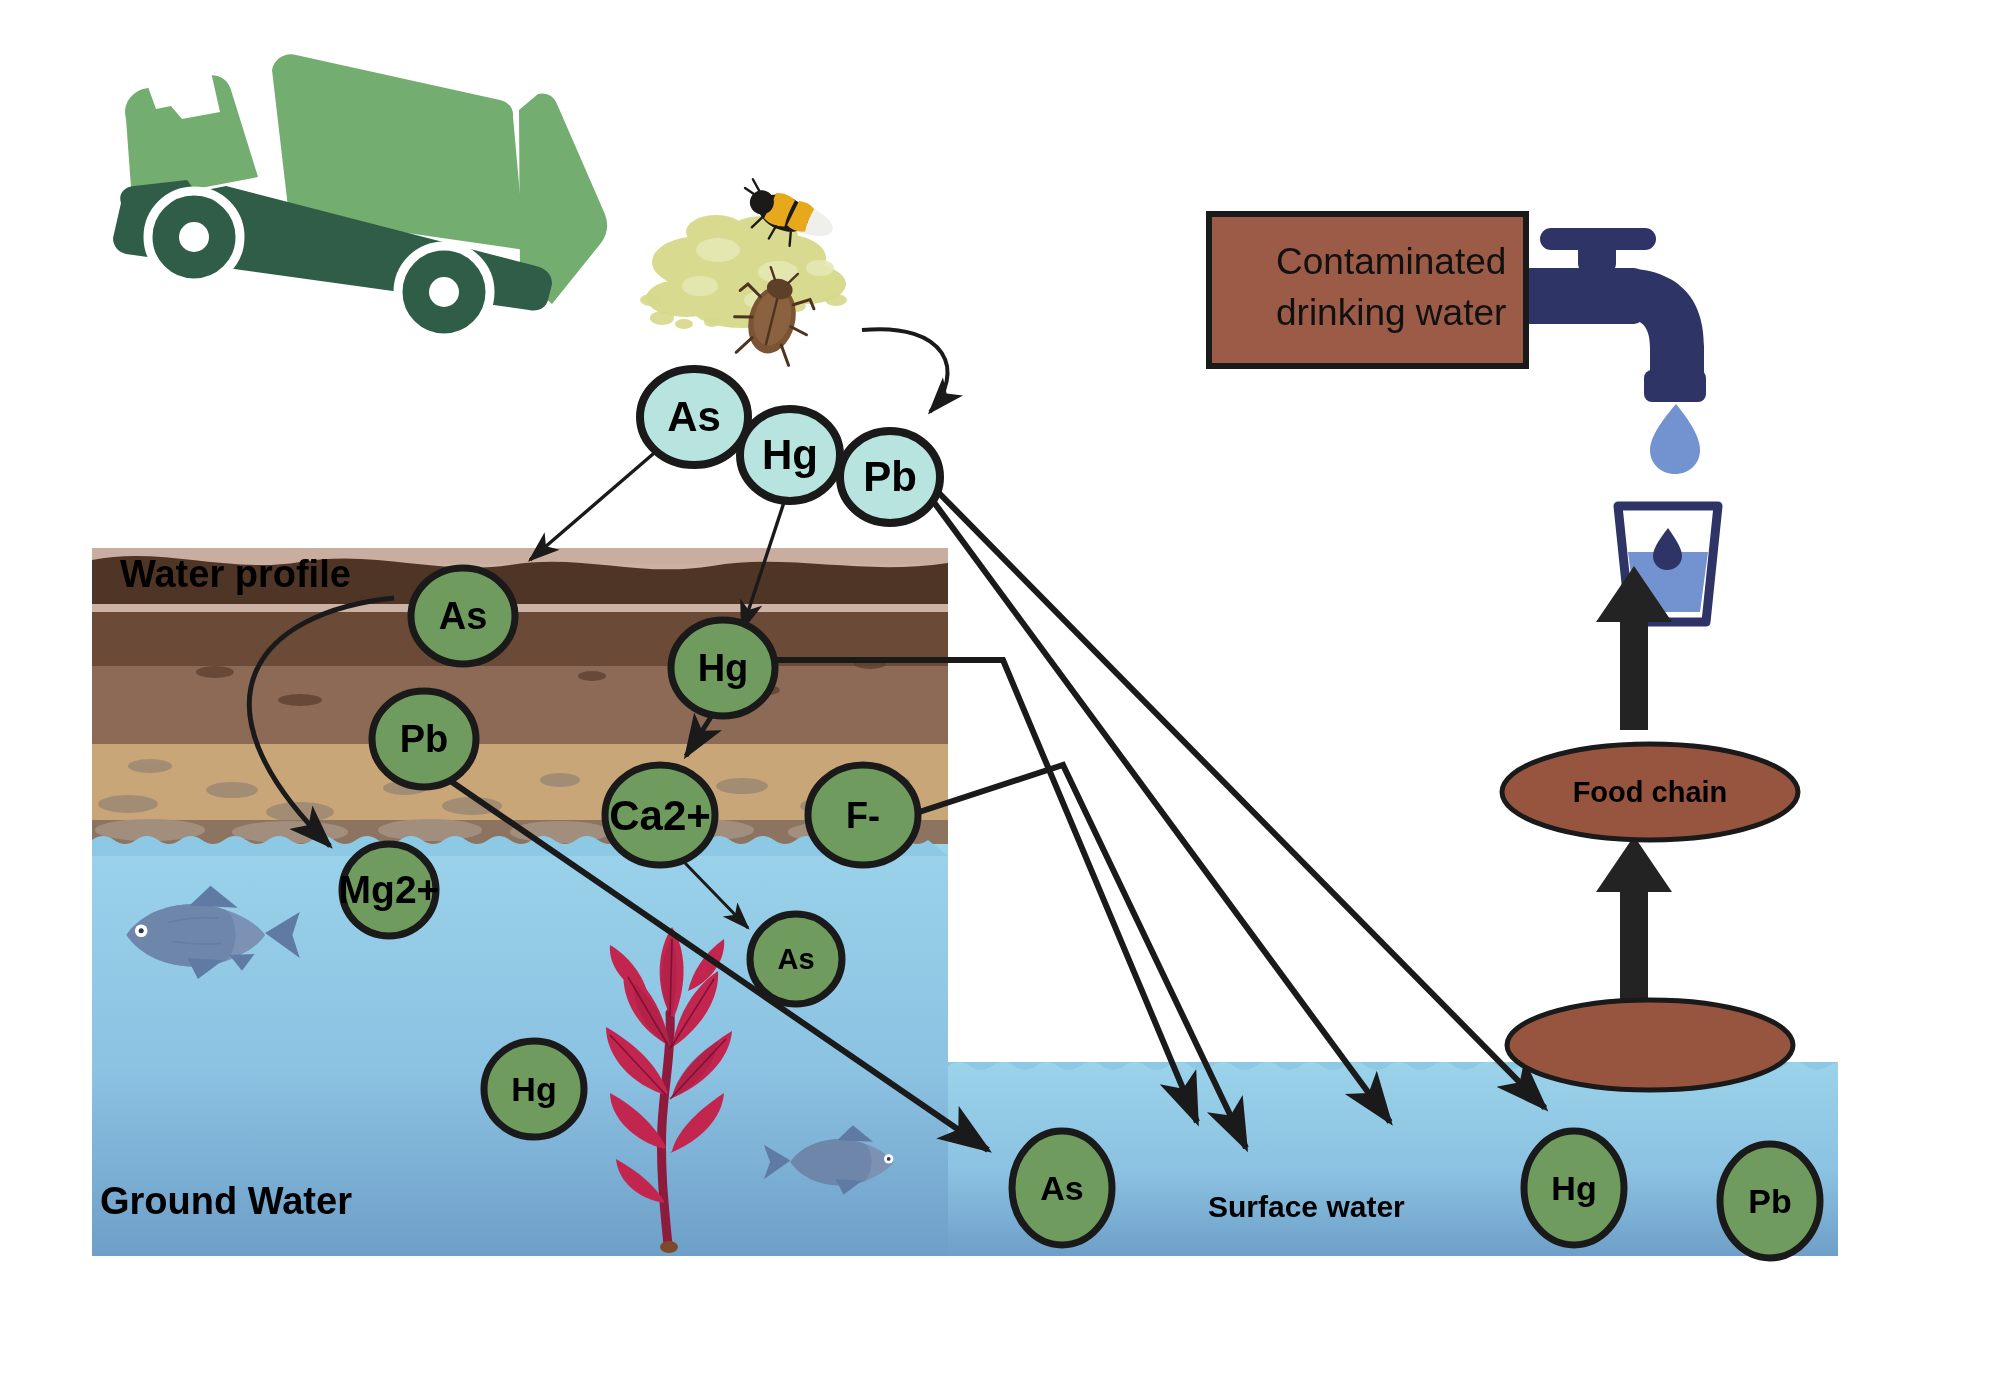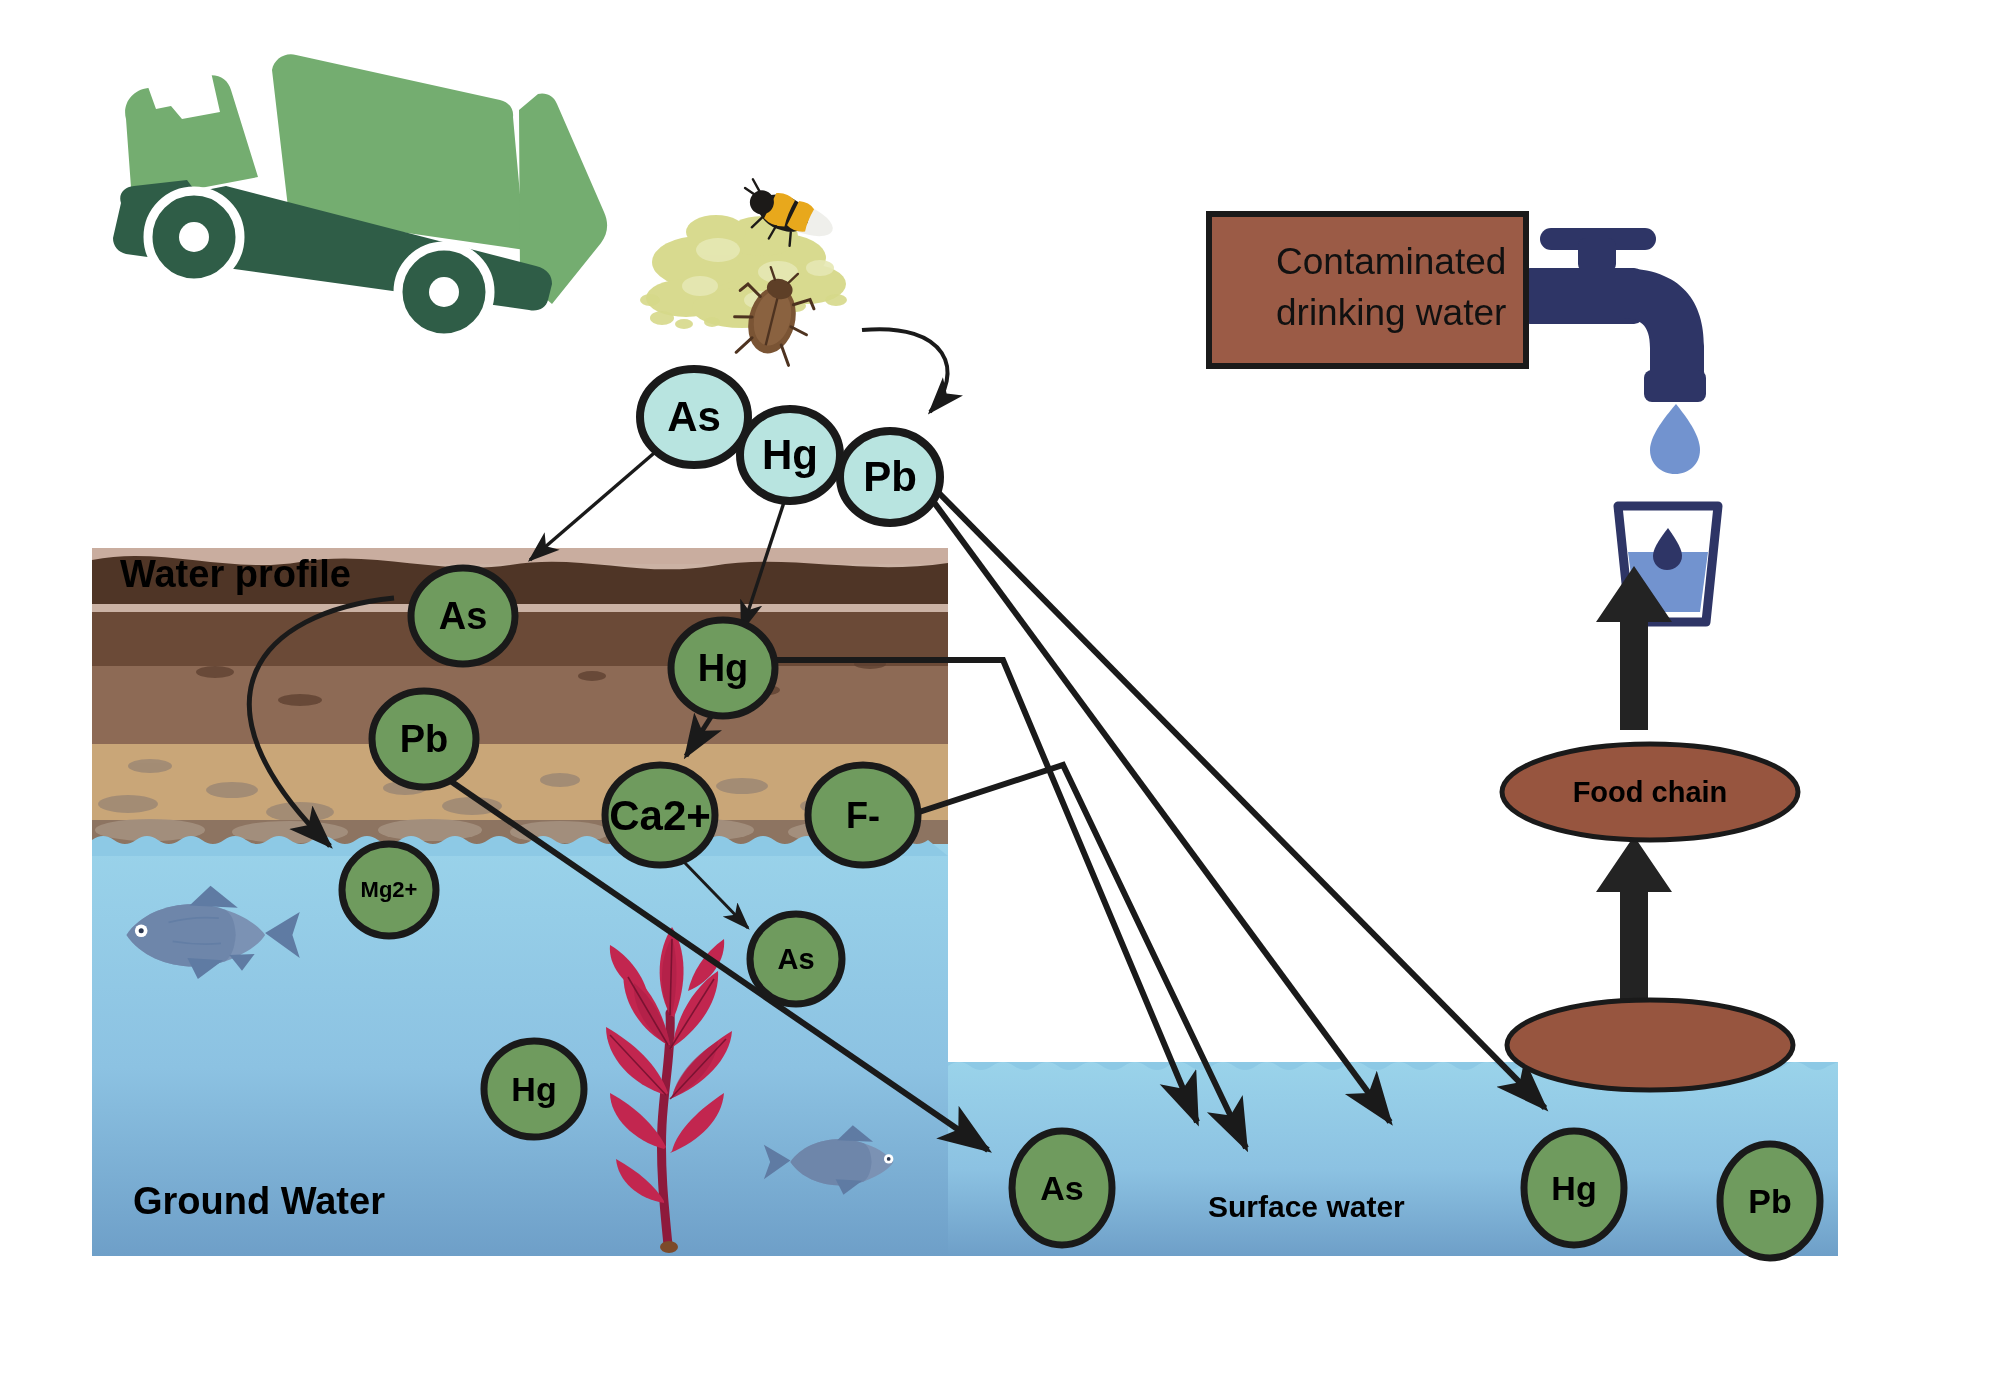--- a/index.html
+++ b/index.html
@@ -381,30 +381,30 @@
   <div class="node-label" style="left:644px;top:389px;width:100px;height:56px;font-size:42px;">As</div>
   <div class="node-label" style="left:740px;top:427px;width:100px;height:56px;font-size:42px;">Hg</div>
   <div class="node-label" style="left:840px;top:449px;width:100px;height:56px;font-size:42px;">Pb</div>
 
   <div class="node-label" style="left:413px;top:589px;width:100px;height:54px;font-size:38px;">As</div>
   <div class="node-label" style="left:374px;top:712px;width:100px;height:54px;font-size:38px;">Pb</div>
   <div class="node-label" style="left:673px;top:641px;width:100px;height:54px;font-size:38px;">Hg</div>
   <div class="node-label" style="left:600px;top:790px;width:120px;height:52px;font-size:42px;">Ca2+</div>
   <div class="node-label" style="left:808px;top:790px;width:110px;height:52px;font-size:36px;">F-</div>
 
-  <div class="node-label" style="left:334px;top:868px;width:110px;height:44px;font-size:22px;">Mg2+</div>
+  <div class="node-label" style="left:334px;top:868px;width:110px;height:44px;font-size:39px;">Mg2+</div>
   <div class="node-label" style="left:746px;top:937px;width:100px;height:44px;font-size:29px;">As</div>
   <div class="node-label" style="left:484px;top:1064px;width:100px;height:50px;font-size:34px;">Hg</div>
 
   <div class="node-label" style="left:1012px;top:1163px;width:100px;height:50px;font-size:34px;">As</div>
   <div class="node-label" style="left:1524px;top:1163px;width:100px;height:50px;font-size:34px;">Hg</div>
   <div class="node-label" style="left:1720px;top:1176px;width:100px;height:50px;font-size:34px;">Pb</div>
 
   <div class="node-label" style="left:1502px;top:767px;width:296px;height:50px;font-size:29px;">Food chain</div>
 
   <div class="txt" style="left:120px;top:553px;font-size:38px;">Water profile</div>
-  <div class="txt" style="left:100px;top:1180px;font-size:38px;margin-left:33px;">Ground Water</div>
+  <div class="txt" style="left:100px;top:1180px;font-size:38px;">Ground Water</div>
   <div class="txt" style="left:1208px;top:1190px;font-size:30px;">Surface water</div>
 
   <div class="boxtxt" style="left:1252px;top:239px;font-size:37px;">Contaminated</div>
   <div class="boxtxt" style="left:1252px;top:290px;font-size:37px;">drinking water</div>
 
 </div>
 
 </body></html>

